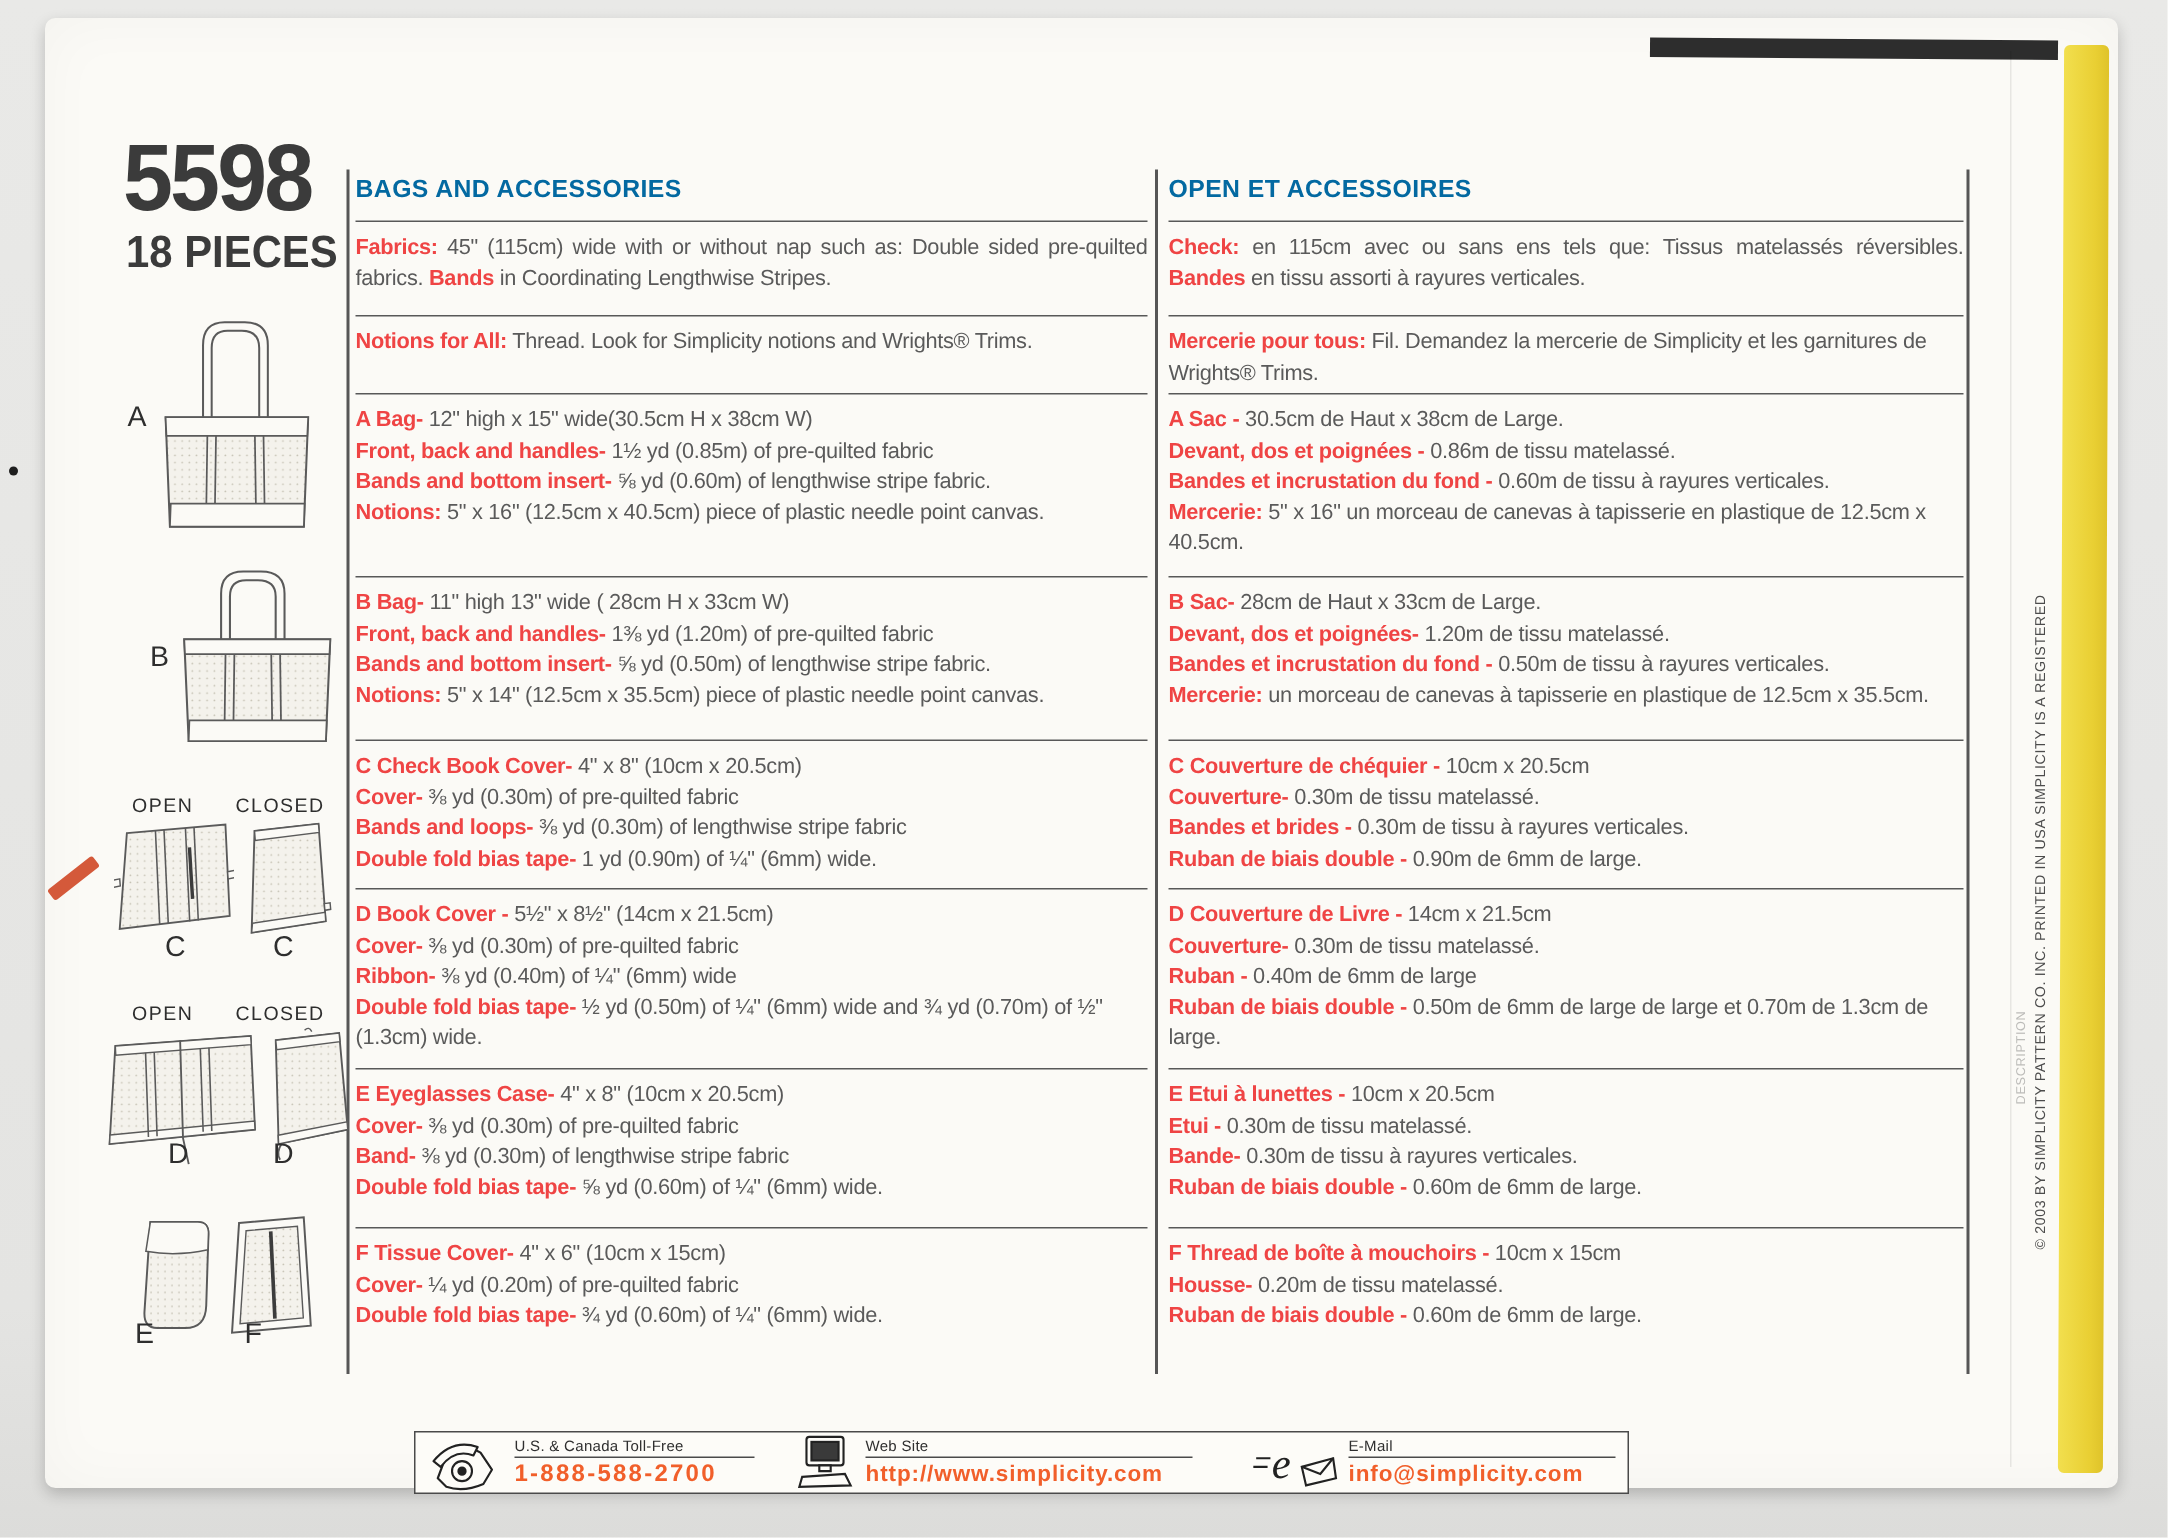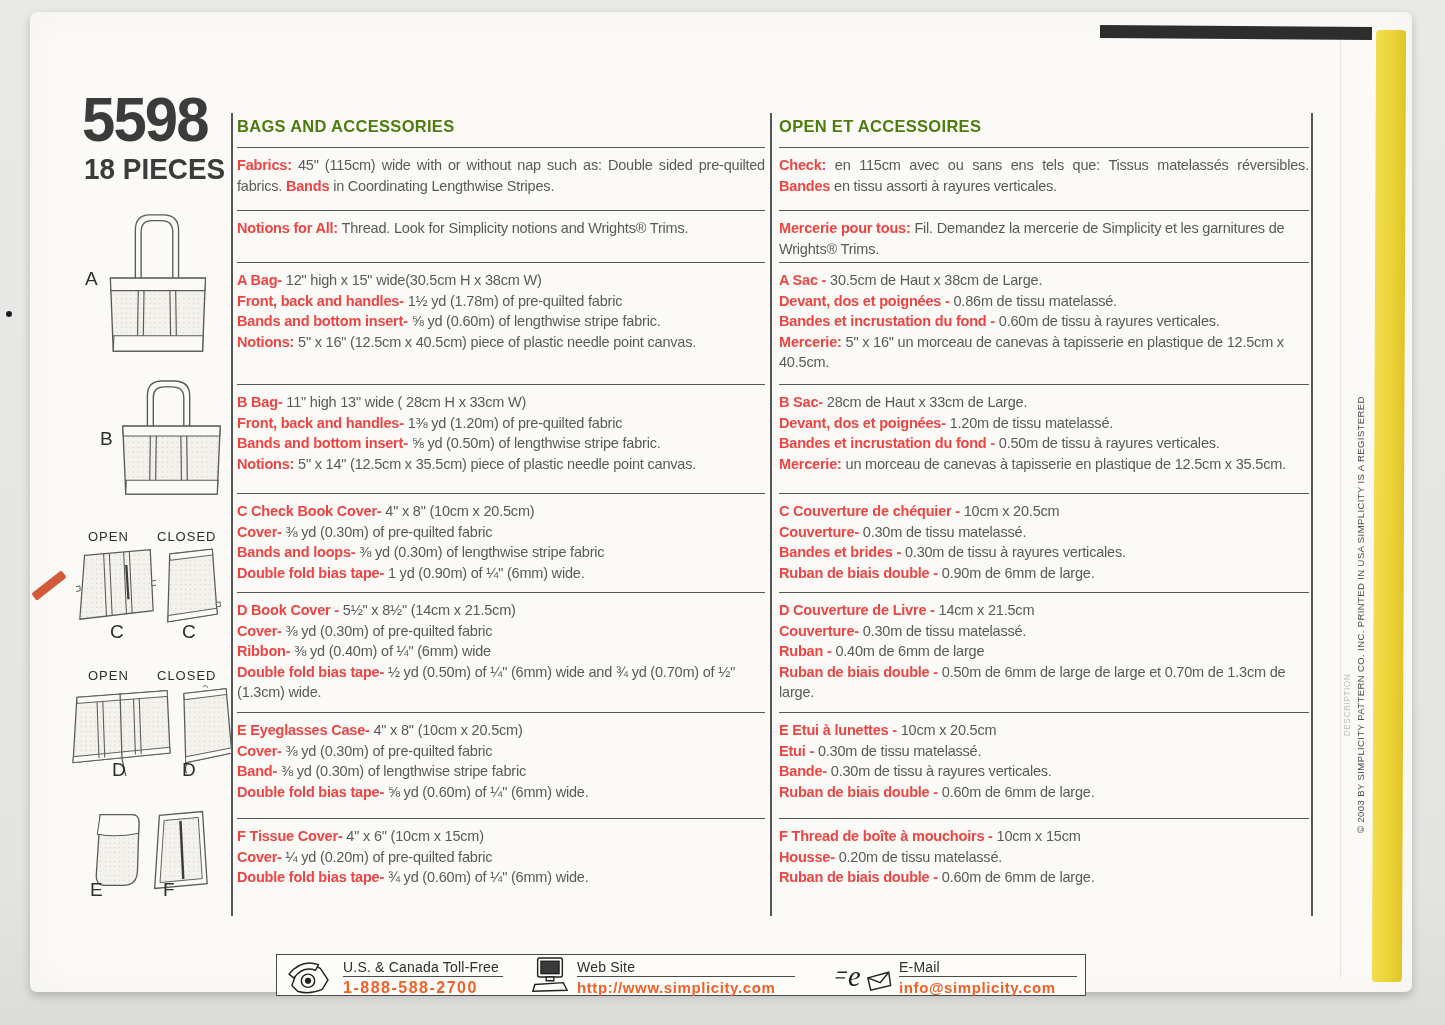--- a/index.html
+++ b/index.html
@@ -25,21 +25,21 @@
     letter-spacing:-2px; transform:scaleX(.95); transform-origin:left top; line-height:1; }
   .pat-pieces { position:absolute; left:84px; top:154px; font-size:30px; font-weight:bold; color:#3b3b3b;
     transform:scaleX(.93); transform-origin:left top; line-height:1; letter-spacing:0; }
 
   .vline { position:absolute; top:113px; height:803px; width:1.5px; background:#565656; }
   #vline-1 { left:231px; } #vline-2 { left:770px; } #vline-3 { left:1311px; }
 
   .col { position:absolute; top:113px; color:#5a5a5a; font-size:14.5px; letter-spacing:-.2px; }
   #col-en { left:237px; width:528px; }
   #col-fr { left:779px; width:530px; }
-  .col-title { height:34px; padding-top:4px; font-weight:bold; color:#4d7c0f; font-size:16.5px; letter-spacing:.3px; }
+  .col-title { height:34px; padding-top:4px; font-weight:bold; color:#0369a1; font-size:16.5px; letter-spacing:.3px; }
   .sec { border-top:1.5px solid #585858; padding-top:7px; overflow:hidden; }
   .sec.s1 { height:63px; } .sec.s2 { height:52px; } .sec.s3 { height:122px; } .sec.s4 { height:109px; }
   .sec.s5 { height:99px; } .sec.s6 { height:120px; } .sec.s7 { height:106px; } .sec.s8 { height:97px; }
   .ln { line-height:20.5px; }
   .ln.just { text-align:justify; }
   .b { font-weight:bold; color:#ef4444; }
 
   .illus { position:absolute; }
   .illus-label { position:absolute; font-size:19px; color:#2e2e2e; }
   .oc-label { position:absolute; font-size:13px; color:#2e2e2e; letter-spacing:1px; }
@@ -49,21 +49,21 @@
     transform:rotate(-90deg); transform-origin:center; text-align:center; }
   .vtext2 { position:absolute; left:1272px; top:700px; width:150px; height:10px;
     font-size:8.5px; color:#8a8a88; letter-spacing:.4px; white-space:nowrap;
     transform:rotate(-90deg); transform-origin:center; text-align:center; opacity:.55; }
 
   .footer { position:absolute; left:276px; top:954px; width:810px; height:42px;
     border:1.5px solid #4a4a4a; background:#fdfcf8; }
   .fgroup { position:absolute; top:0; height:100%; }
   .ficon { position:absolute; top:2px; }
   .ftext { position:absolute; top:4px; }
-  .flabel { display:block; font-size:14px; color:#2f2f2f; letter-spacing:.2px;
+  .flabel { display:block; font-size:10px; color:#2f2f2f; letter-spacing:.2px;
     border-bottom:1px solid #4a4a4a; padding-bottom:1px; margin-bottom:2px; }
   .fvalue { display:block; font-weight:bold; color:#f15f2a; }
   #grp-phone { left:4px; }   #grp-phone .ficon { left:2px; } #grp-phone .ftext { left:62px; width:160px; }
   #grp-phone .fvalue { font-size:16px; letter-spacing:1.5px; }
   #grp-web { left:252px; }   #grp-web .ficon { left:2px; top:1px; } #grp-web .ftext { left:48px; width:218px; }
   #grp-web .fvalue { font-size:15px; letter-spacing:.6px; }
   #grp-email { left:556px; } #grp-email .ficon { left:2px; } #grp-email .ftext { left:66px; width:178px; }
   #grp-email .fvalue { font-size:15px; letter-spacing:.6px; }
 </style>
 </head>
@@ -205,21 +205,21 @@
   <div class="col-title">BAGS AND ACCESSORIES</div>
   <div id="col-en-body">
       <div class="sec s1">
         <p class="ln just"><span class="b">Fabrics:</span><span> 45" (115cm) wide with or without nap such as: Double sided pre-quilted fabrics. </span><span class="b">Bands</span><span> in Coordinating Lengthwise Stripes.</span></p>
       </div>
       <div class="sec s2">
         <p class="ln"><span class="b">Notions for All:</span><span> Thread. Look for Simplicity notions and Wrights® Trims.</span></p>
       </div>
       <div class="sec s3">
         <p class="ln"><span class="b">A Bag-</span><span> 12" high x 15" wide(30.5cm H x 38cm W)</span></p>
-        <p class="ln"><span class="b">Front, back and handles-</span><span> 1½ yd (1.78m) of pre-quilted fabric</span></p>
+        <p class="ln"><span class="b">Front, back and handles-</span><span> 1½ yd (0.85m) of pre-quilted fabric</span></p>
         <p class="ln"><span class="b">Bands and bottom insert-</span><span> ⅝ yd (0.60m) of lengthwise stripe fabric.</span></p>
         <p class="ln"><span class="b">Notions:</span><span> 5" x 16" (12.5cm x 40.5cm) piece of plastic needle point canvas.</span></p>
       </div>
       <div class="sec s4">
         <p class="ln"><span class="b">B Bag-</span><span> 11" high 13" wide ( 28cm H x 33cm W)</span></p>
         <p class="ln"><span class="b">Front, back and handles-</span><span> 1⅜ yd (1.20m) of pre-quilted fabric</span></p>
         <p class="ln"><span class="b">Bands and bottom insert-</span><span> ⅝ yd (0.50m) of lengthwise stripe fabric.</span></p>
         <p class="ln"><span class="b">Notions:</span><span> 5" x 14" (12.5cm x 35.5cm) piece of plastic needle point canvas.</span></p>
       </div>
       <div class="sec s5">

